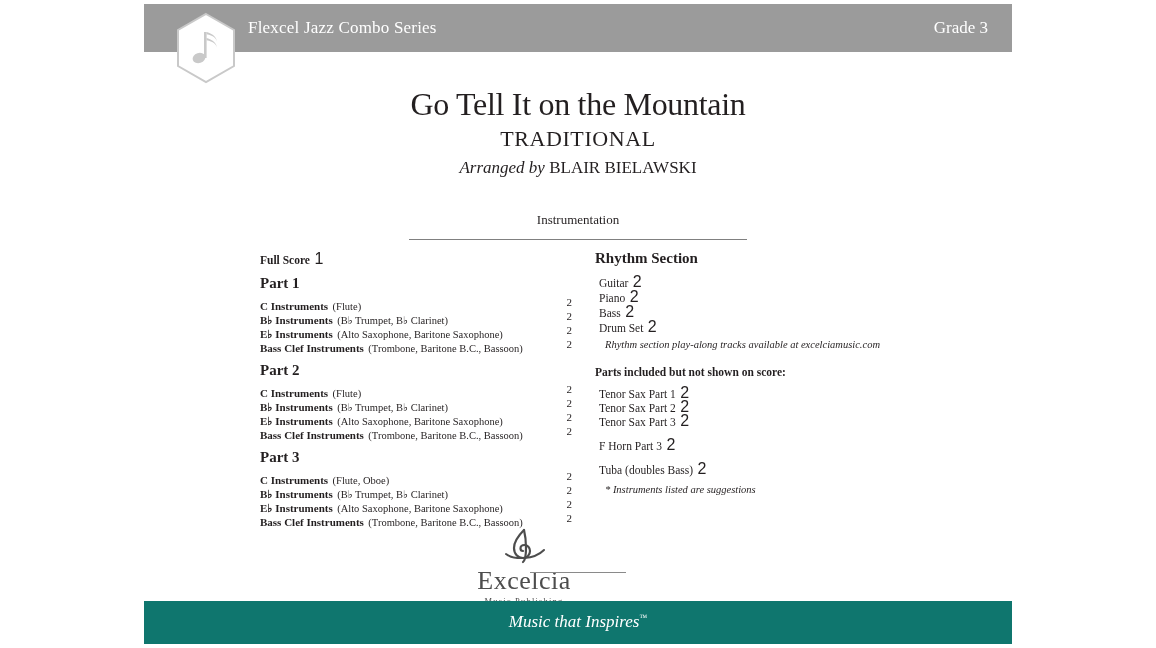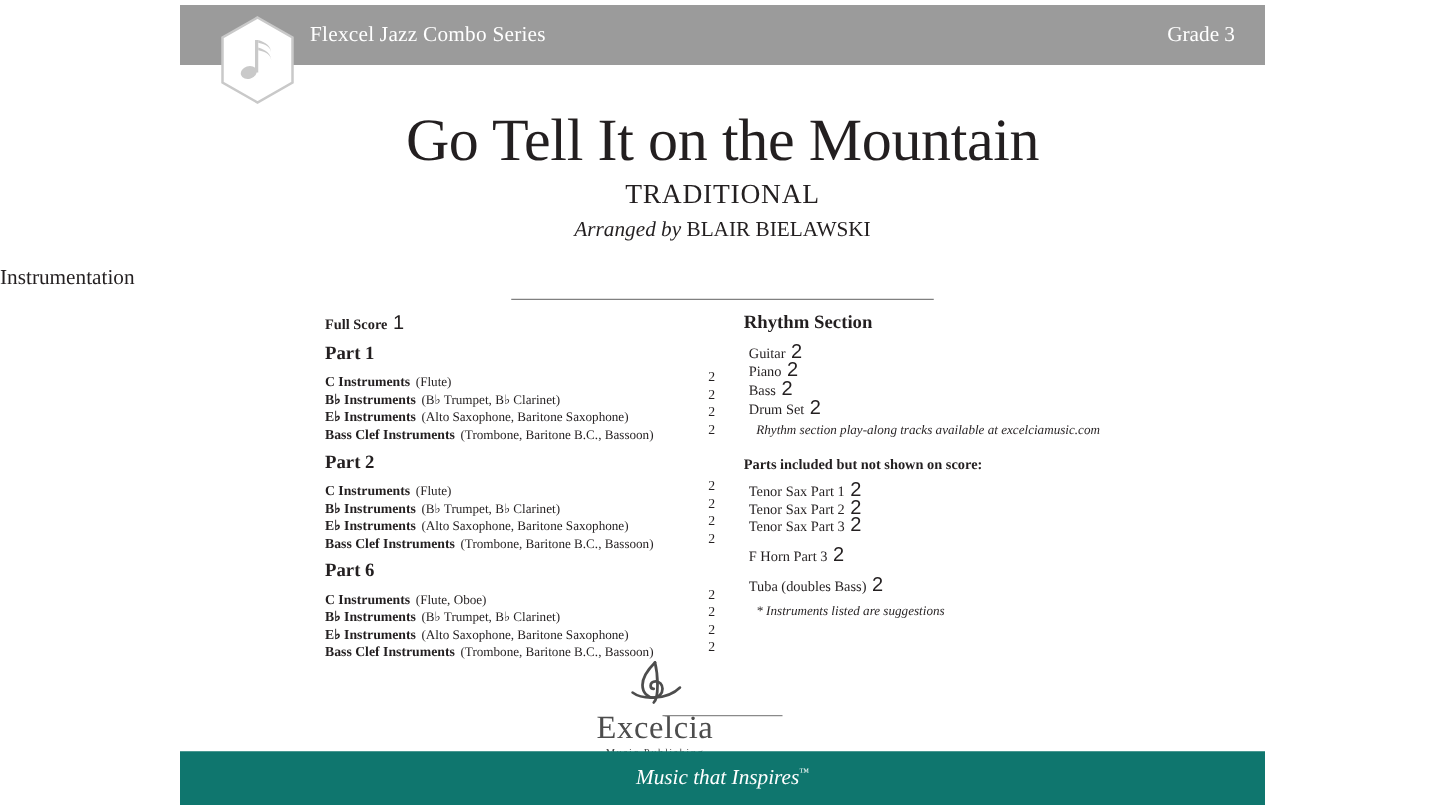--- a/index.html
+++ b/index.html
@@ -64,21 +64,21 @@
   
   .title-block {
     position: absolute;
     left: 0;
     top: 88px;
     width: 1156px;
     text-align: center;
   }
   .title {
     font-family: "Liberation Serif", serif;
-    font-size: 48px;
+    font-size: 32px;
     font-weight: 400;
     letter-spacing: -0.3px;
     color: #231f20;
     line-height: 1.05;
   }
   .composer {
     font-family: "Liberation Serif", serif;
     font-size: 22px;
     letter-spacing: 0.6px;
     margin-top: 4px;
@@ -93,23 +93,23 @@
   .arranger .arr-word {
     font-style: italic;
   }
 
   
   .instr-head {
     position: absolute;
     left: 0;
     top: 212px;
     width: 1156px;
-    text-align: left;
-    font-family: "Liberation Serif", serif;
-    font-size: 17px;
+    text-align: center;
+    font-family: "Liberation Serif", serif;
+    font-size: 13px;
     color: #231f20;
   }
   .instr-rule {
     position: absolute;
     left: 409px;
     top: 239px;
     width: 338px;
     height: 1px;
     background: #808080;
   }
@@ -351,21 +351,21 @@
       <span class="lbl"><b>E♭ Instruments</b></span>
       <span class="paren">(Alto Saxophone, Baritone Saxophone)</span>
       <span class="qty">2</span>
     </div>
     <div class="row">
       <span class="lbl"><b>Bass Clef Instruments</b></span>
       <span class="paren">(Trombone, Baritone B.C., Bassoon)</span>
       <span class="qty">2</span>
     </div>
 
-    <div class="part-head">Part 6</div>
+    <div class="part-head">Part 3</div>
     <div class="row">
       <span class="lbl"><b>C Instruments</b></span>
       <span class="paren">(Flute, Oboe)</span>
       <span class="qty">2</span>
     </div>
     <div class="row">
       <span class="lbl"><b>B♭ Instruments</b></span>
       <span class="paren">(B♭ Trumpet, B♭ Clarinet)</span>
       <span class="qty">2</span>
     </div>

